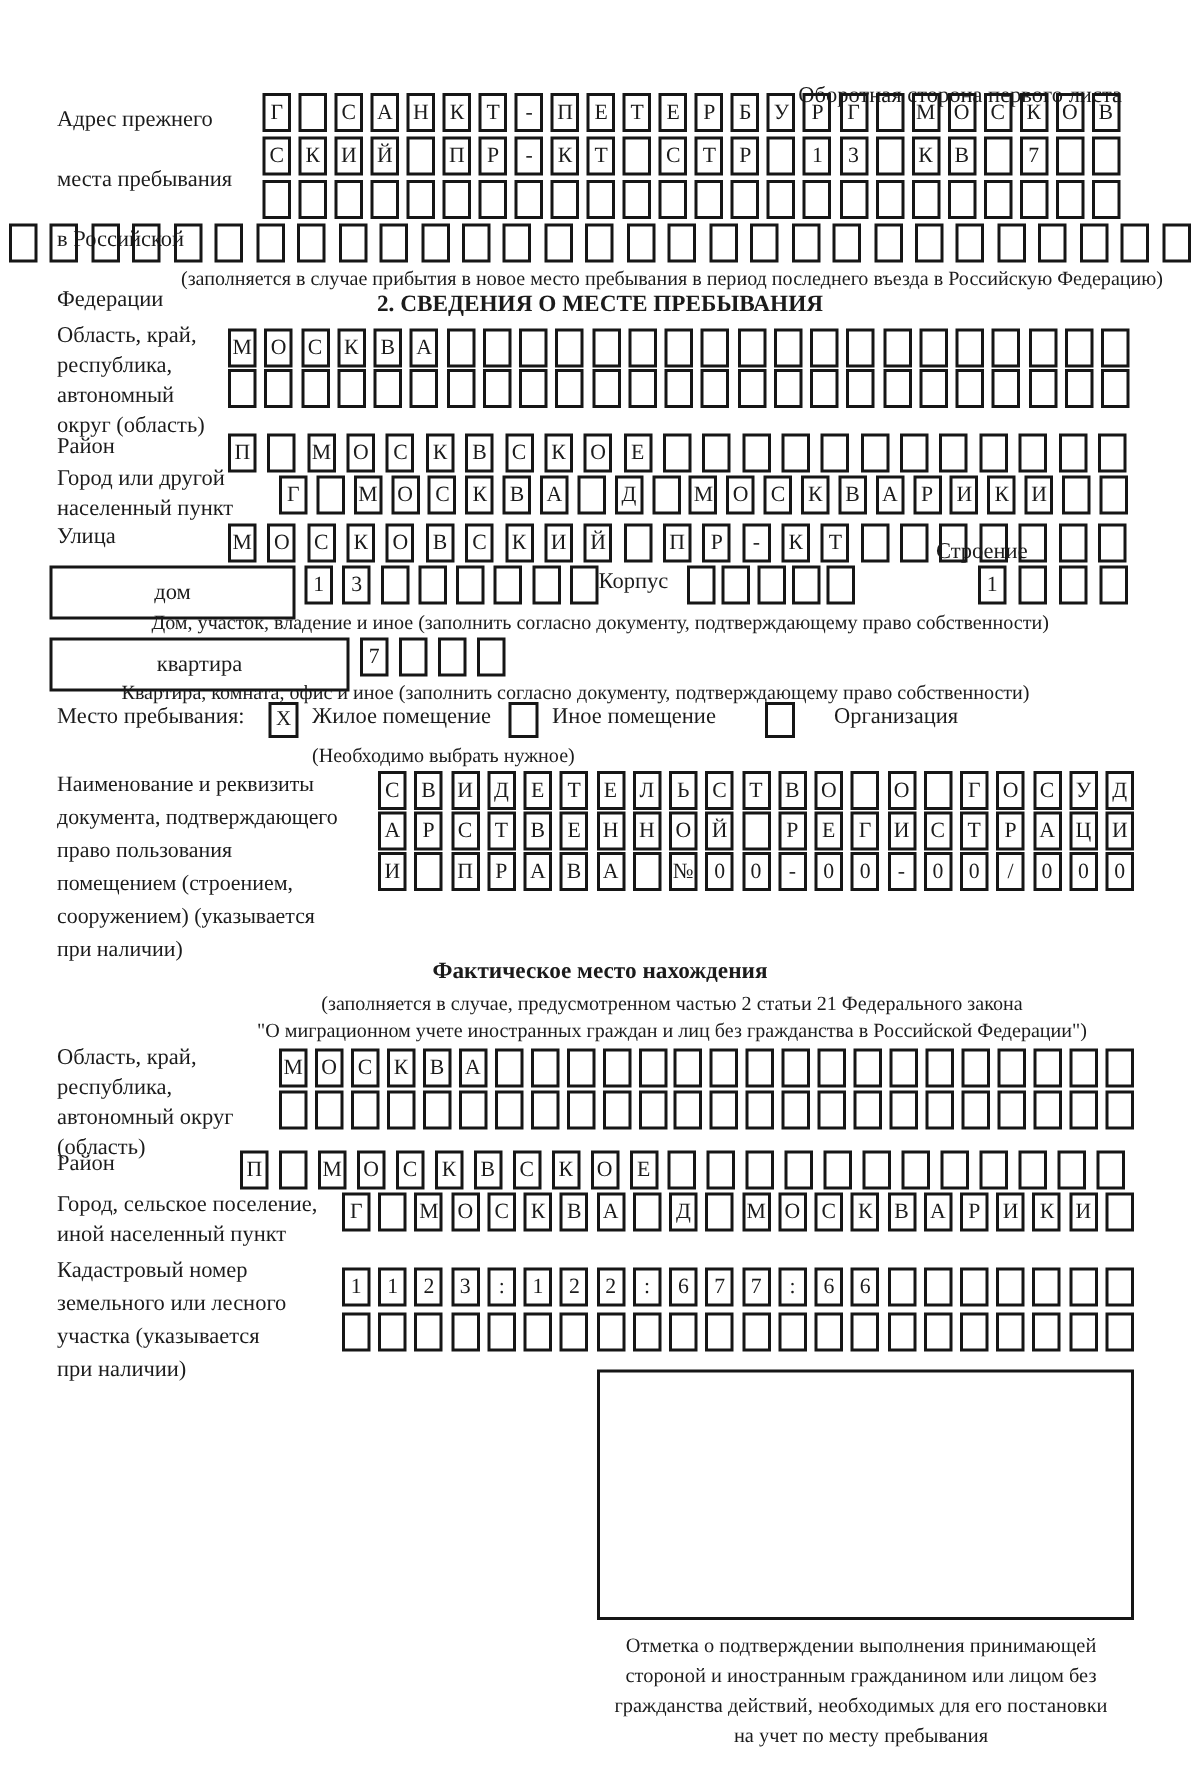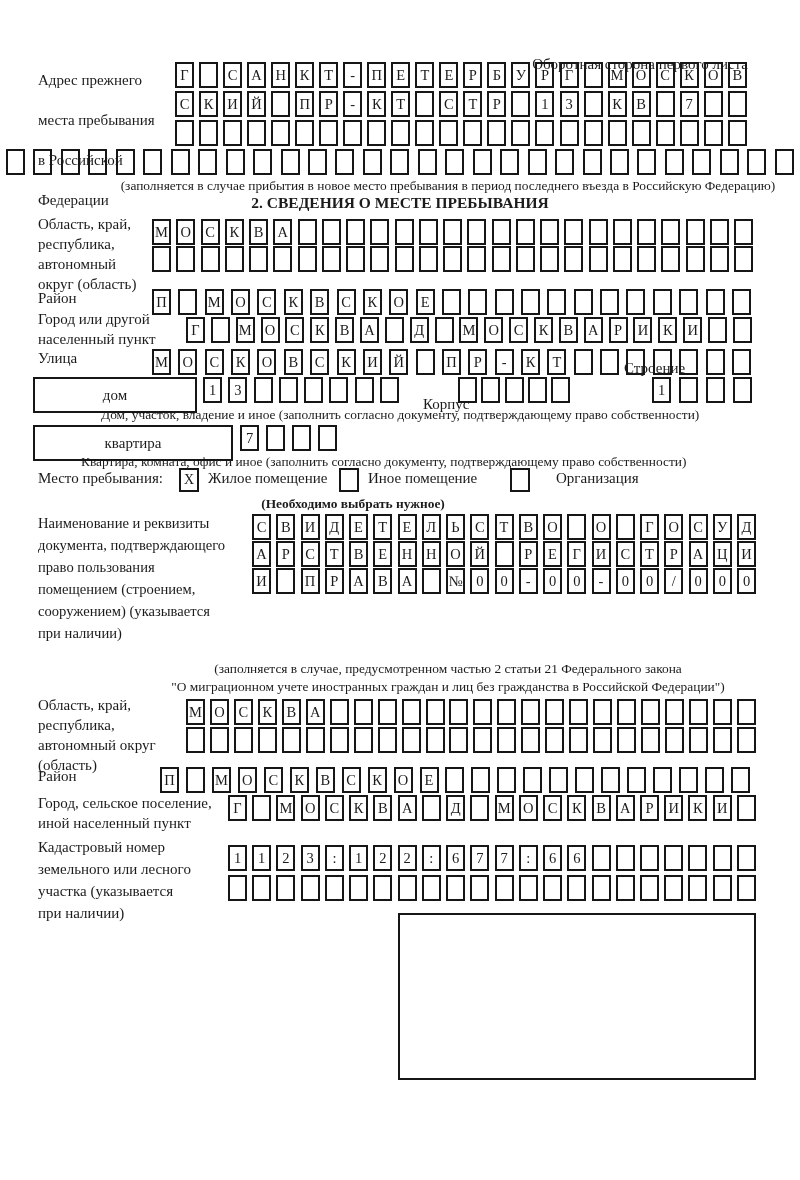--- a/index.html
+++ b/index.html
@@ -288,21 +288,21 @@
   <div class="abs cells" style="left:203px;top:377px;width:196px;">
       <div class="cell">1</div>
       <div class="cell">3</div>
       <div class="cell"></div>
       <div class="cell"></div>
       <div class="cell"></div>
       <div class="cell"></div>
       <div class="cell"></div>
       <div class="cell"></div>
     </div>
-  <div class="abs" style="left:399px;top:396px;font-size:15px;padding-left:24px;">Корпус</div>
+  <div class="abs" style="left:399px;top:380px;font-size:15px;">Корпус</div>
   <div class="abs cells" style="left:458px;top:377px;width:112px;">
       <div class="cell"></div>
       <div class="cell"></div>
       <div class="cell"></div>
       <div class="cell"></div>
       <div class="cell"></div>
     </div>
   <div class="abs" style="left:580px;top:360px;font-size:15px;margin-left:44px;">Строение</div>
   <div class="abs cells" style="left:652px;top:377px;width:100px;">
       <div class="cell">1</div>
@@ -321,21 +321,21 @@
     </div>
   <div class="abs note" style="left:33px;top:454px;">Квартира, комната, офис и иное (заполнить согласно документу, подтверждающему право собственности)</div>
 
   <div class="abs" style="left:38px;top:470px;font-size:15px;">Место пребывания:</div>
   <div class="checkbox" style="left:179px;top:468px;">X</div>
   <div class="abs" style="left:208px;top:470px;font-size:15px;">Жилое помещение</div>
   <div class="checkbox" style="left:339px;top:468px;"></div>
   <div class="abs" style="left:368px;top:470px;font-size:15px;">Иное помещение</div>
   <div class="checkbox" style="left:510px;top:468px;"></div>
   <div class="abs" style="left:556px;top:470px;font-size:15px;">Организация</div>
-  <div class="abs note" style="left:160px;top:496px;width:290px;text-align:center;font-weight:bold;">(Необходимо выбрать нужное)</div>
+  <div class="abs note" style="left:160px;top:496px;width:290px;">(Необходимо выбрать нужное)</div>
 
   <div class="abs label" style="left:38px;top:512px;line-height:22px;font-size:14.6px;">Наименование и реквизиты
 документа, подтверждающего
 право пользования
 помещением (строением,
 сооружением) (указывается
 при наличии)</div>
   <div class="abs cells" style="left:252px;top:514px;width:504px;">
       <div class="cell">С</div>
       <div class="cell">В</div>
@@ -399,20 +399,21 @@
       <div class="cell">0</div>
       <div class="cell">-</div>
       <div class="cell">0</div>
       <div class="cell">0</div>
       <div class="cell">/</div>
       <div class="cell">0</div>
       <div class="cell">0</div>
       <div class="cell">0</div>
     </div>
 
+  <div class="abs title" style="left:0;top:639px;">Фактическое место нахождения</div>
   <div class="abs note center" style="left:0;top:661px;">(заполняется в случае, предусмотренном частью 2 статьи 21 Федерального закона</div>
   <div class="abs note center" style="left:0;top:679px;">"О миграционном учете иностранных граждан и лиц без гражданства в Российской Федерации")</div>
 
   <div class="abs label" style="left:38px;top:695px;">Область, край,
 республика,
 автономный округ
 (область)</div>
   <div class="abs cells" style="left:186px;top:699px;width:570px;">
       <div class="cell">М</div>
       <div class="cell">О</div>
@@ -567,14 +568,18 @@
       <div class="cell"></div>
       <div class="cell"></div>
       <div class="cell"></div>
       <div class="cell"></div>
       <div class="cell"></div>
       <div class="cell"></div>
       <div class="cell"></div>
     </div>
 
   <div class="abs stamp" style="left:398px;top:913px;width:358px;height:167px;"></div>
+  <div class="abs label" style="left:368px;top:1087px;width:412px;font-size:13.6px;line-height:20px;text-align:center;">Отметка о подтверждении выполнения принимающей
+стороной и иностранным гражданином или лицом без
+гражданства действий, необходимых для его постановки
+на учет по месту пребывания</div>
 
 </div>
 
 </body></html>

